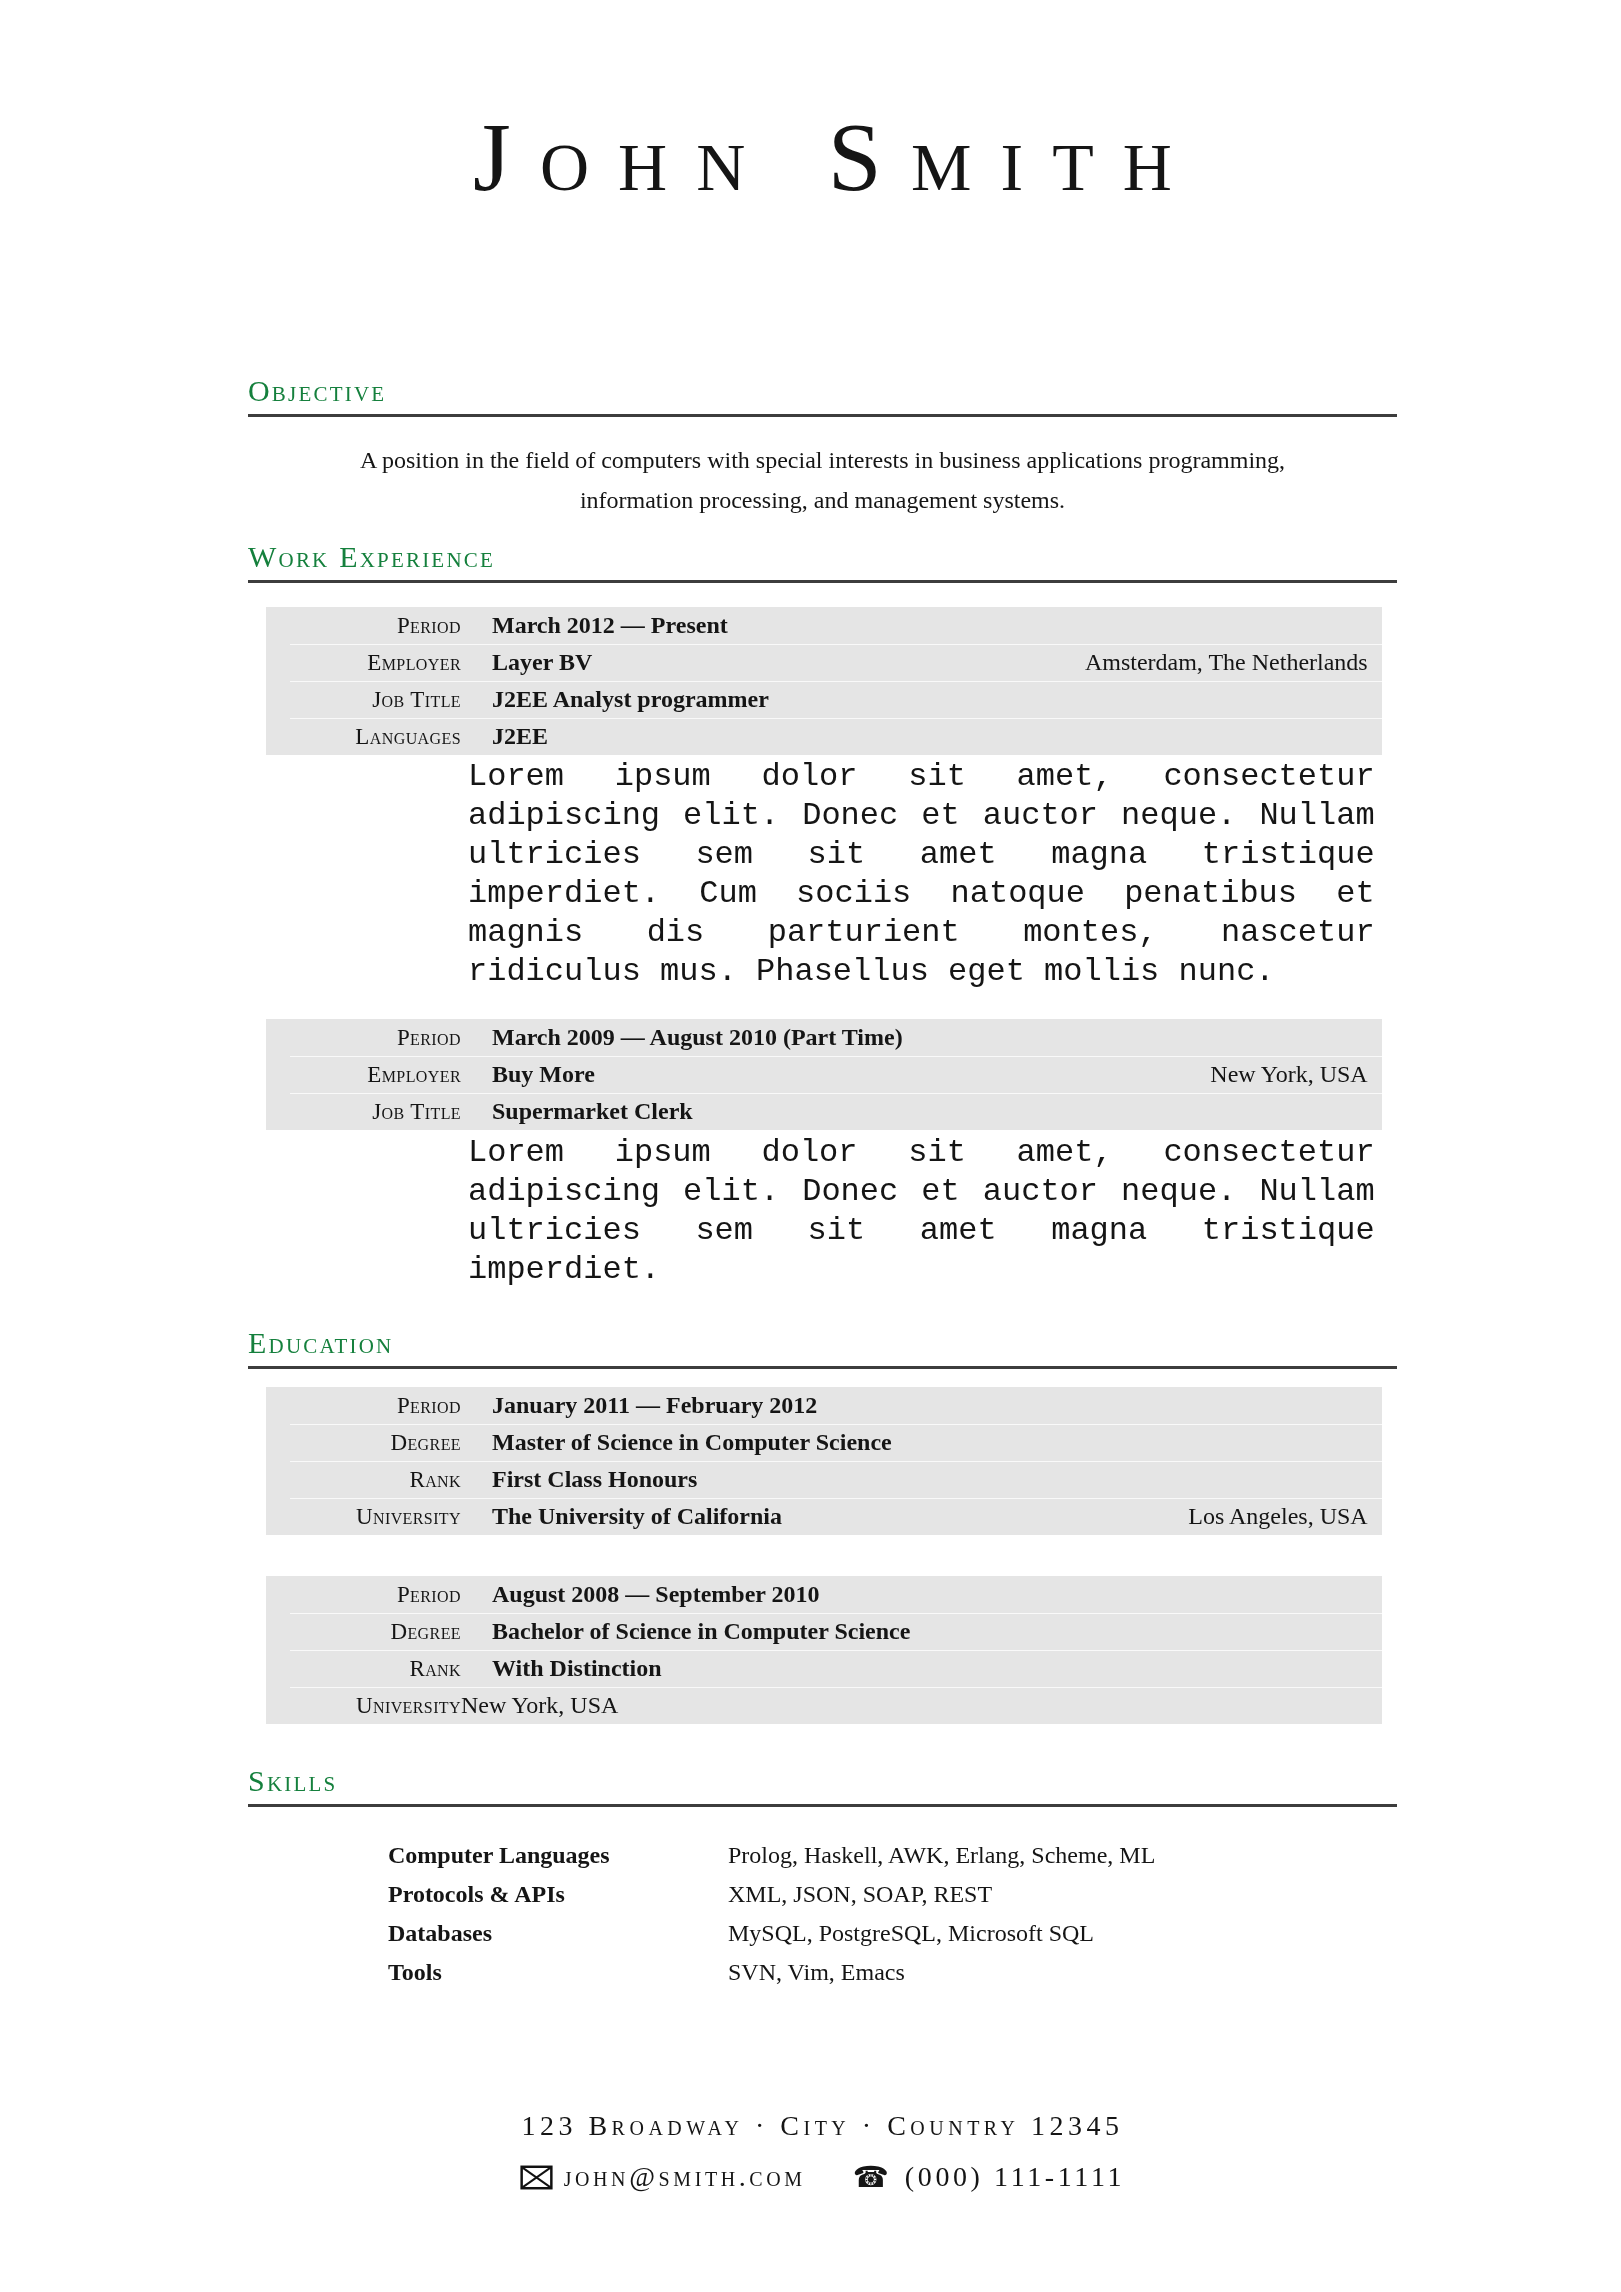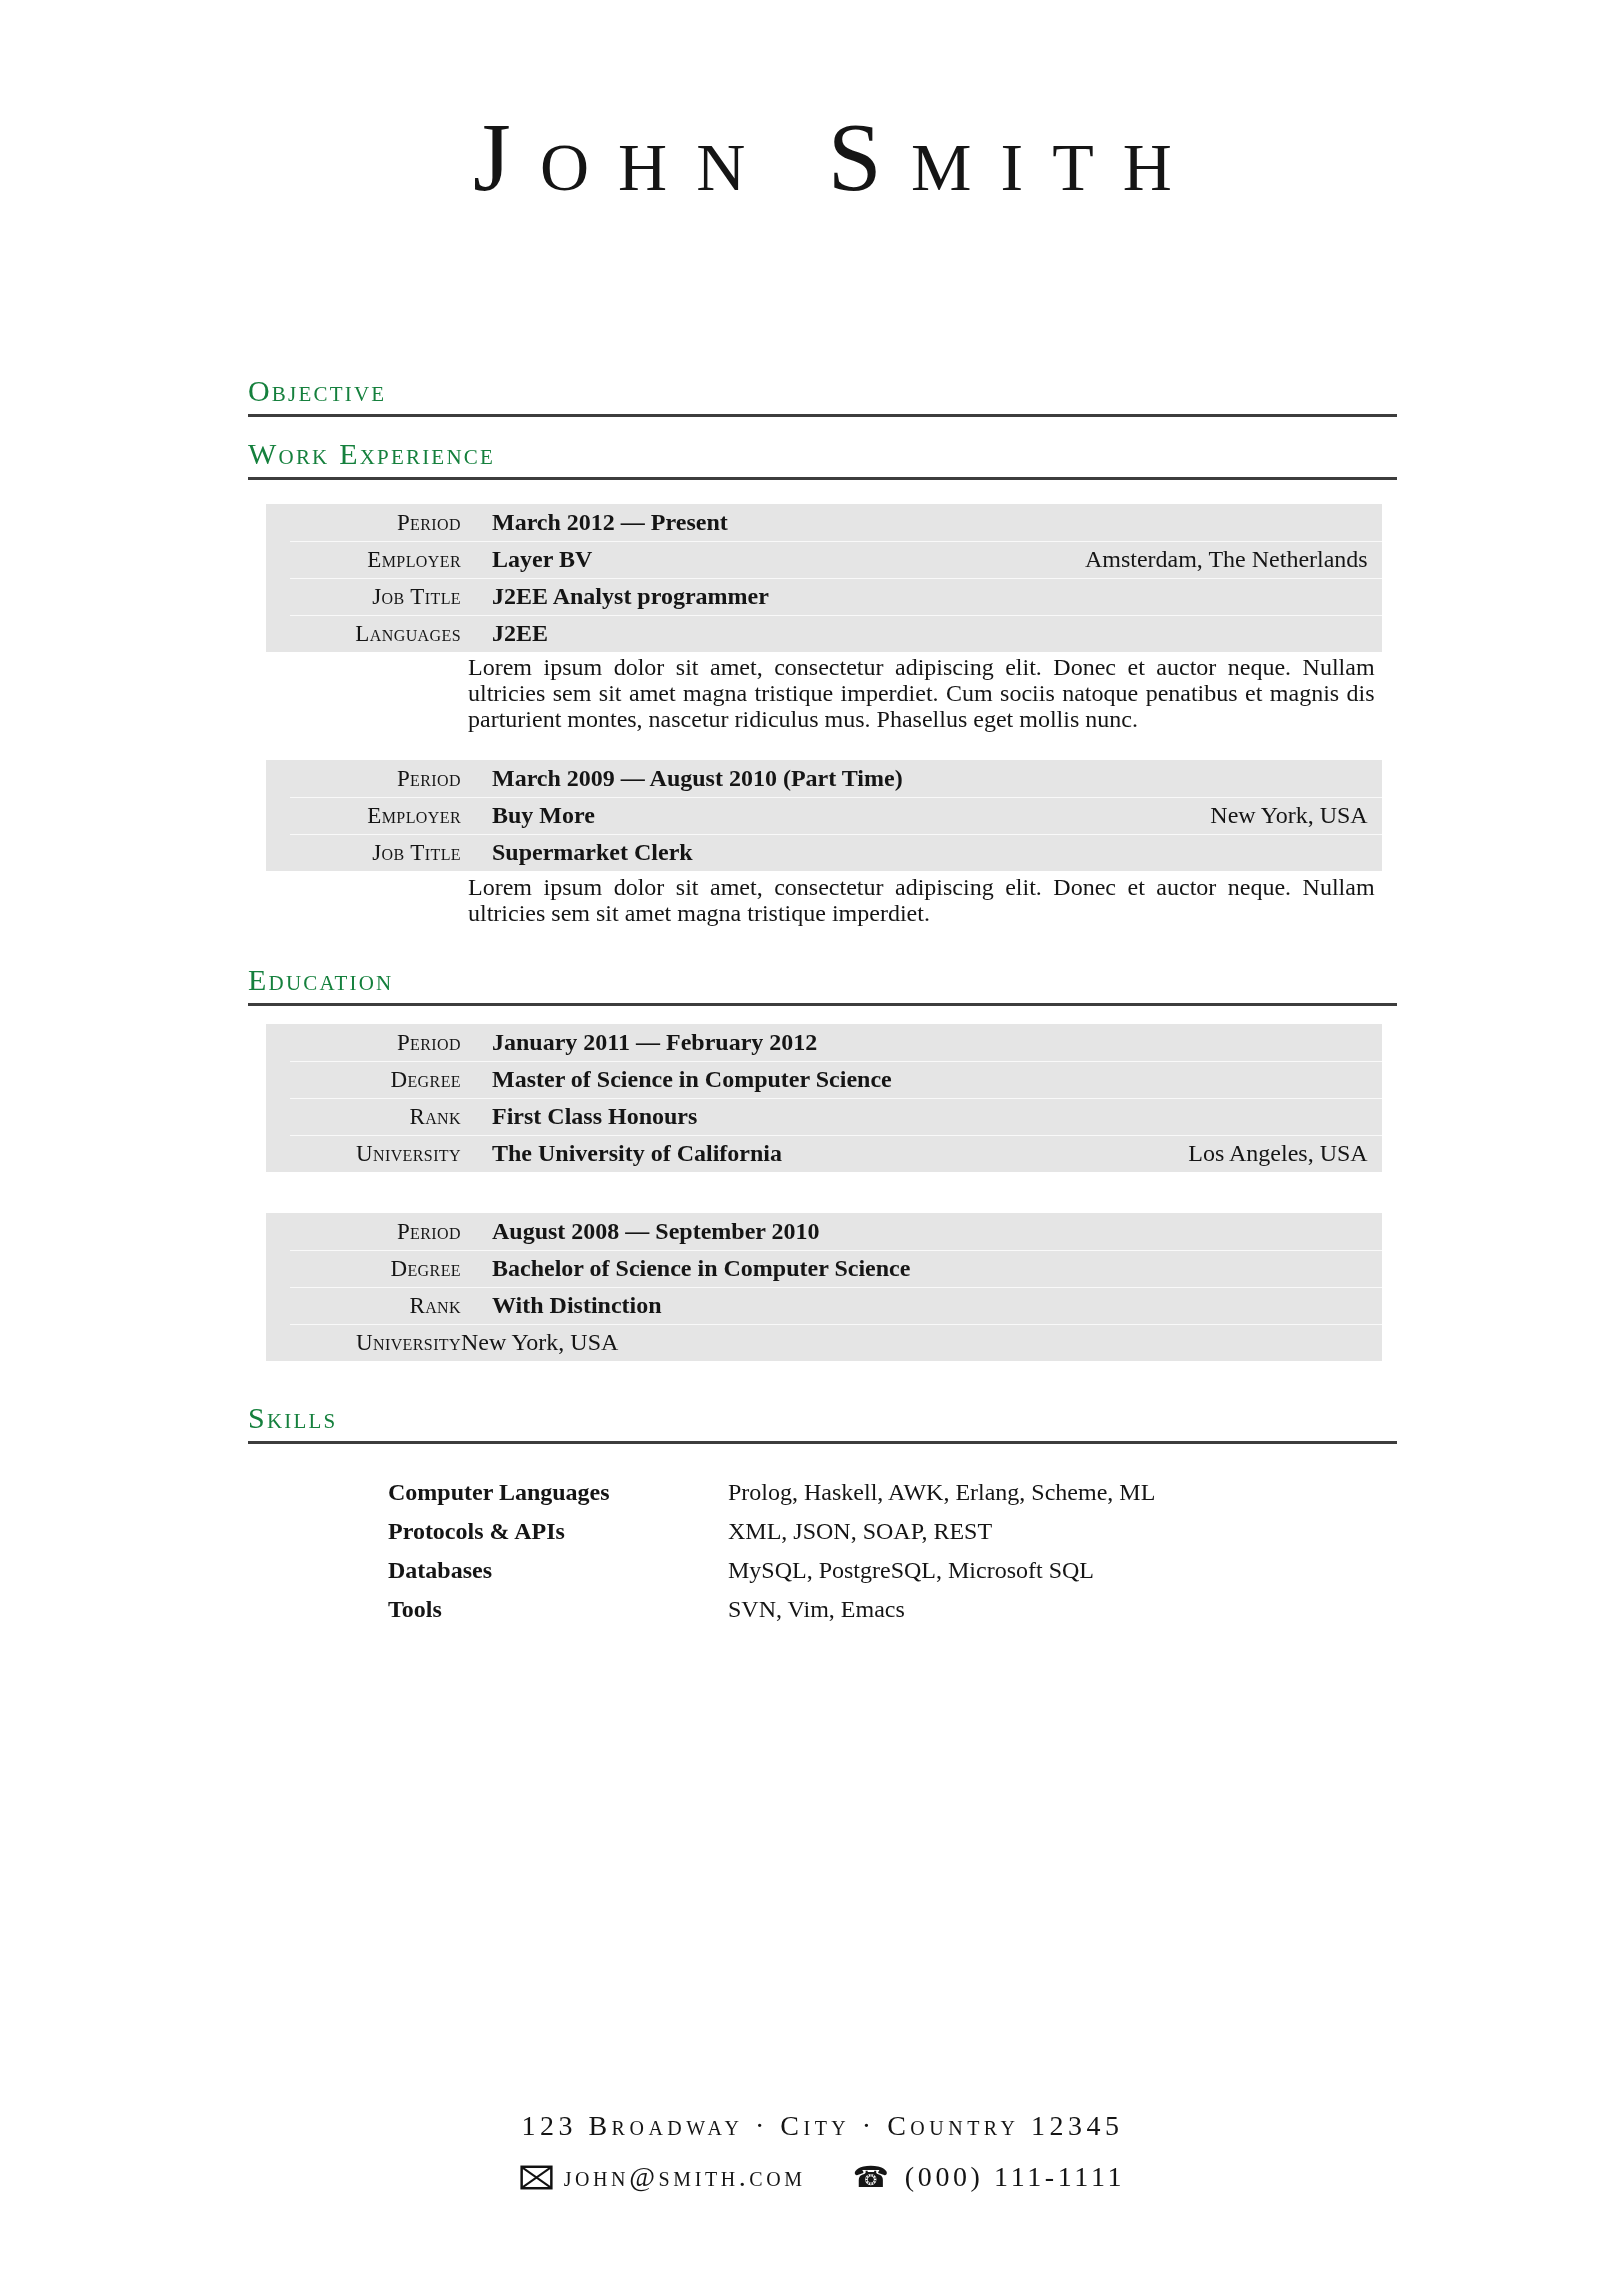--- a/index.html
+++ b/index.html
@@ -45,21 +45,21 @@
   .gb-row:not(:first-child){box-shadow:inset 0 0.9px 0 rgba(255,255,255,0.75);}
   .gb-label{
     width:171px;flex:none;text-align:right;
     font-variant:small-caps;font-size:23px;letter-spacing:0.4px;
   }
   .gb-value{margin-left:31px;flex:1;font-weight:700;font-size:24px;}
   .gb-loc{flex:none;text-align:right;padding-right:14.3px;font-size:24px;}
 
   .desc{
     margin:2.7px 22.4px 0 220px;
-    font-size:24px;line-height:26px;text-align:justify;
+    font-size:32px;line-height:39px;text-align:justify;font-family:Liberation Mono, monospace;
   }
 
   
   .skill-table{margin-top:29px;}
   .skill-row{display:flex;margin-left:140px;font-size:24px;line-height:39px;}
   .skill-label{width:340px;flex:none;font-weight:700;}
   .skill-value{flex:1;}
 
   
   .footer{position:absolute;top:2110px;left:248px;width:1149px;text-align:center;}
@@ -80,20 +80,21 @@
 </head>
 <body>
 
 <div class="content">
 
   <div class="name">John Smith</div>
 
   <div id="objective">
     <div class="section-title">Objective</div>
     <div class="section-rule"></div>
+    <div class="objective-text">A position in the field of computers with special interests in business applications programming, information processing, and management systems.</div>
   </div>
 
   <div id="work">
     <div class="section-title">Work Experience</div>
     <div class="section-rule"></div>
 
     <div class="gray-box">
       <div class="gb-row">
         <span class="gb-label">Period</span>
         <span class="gb-value">March 2012 — Present</span>

